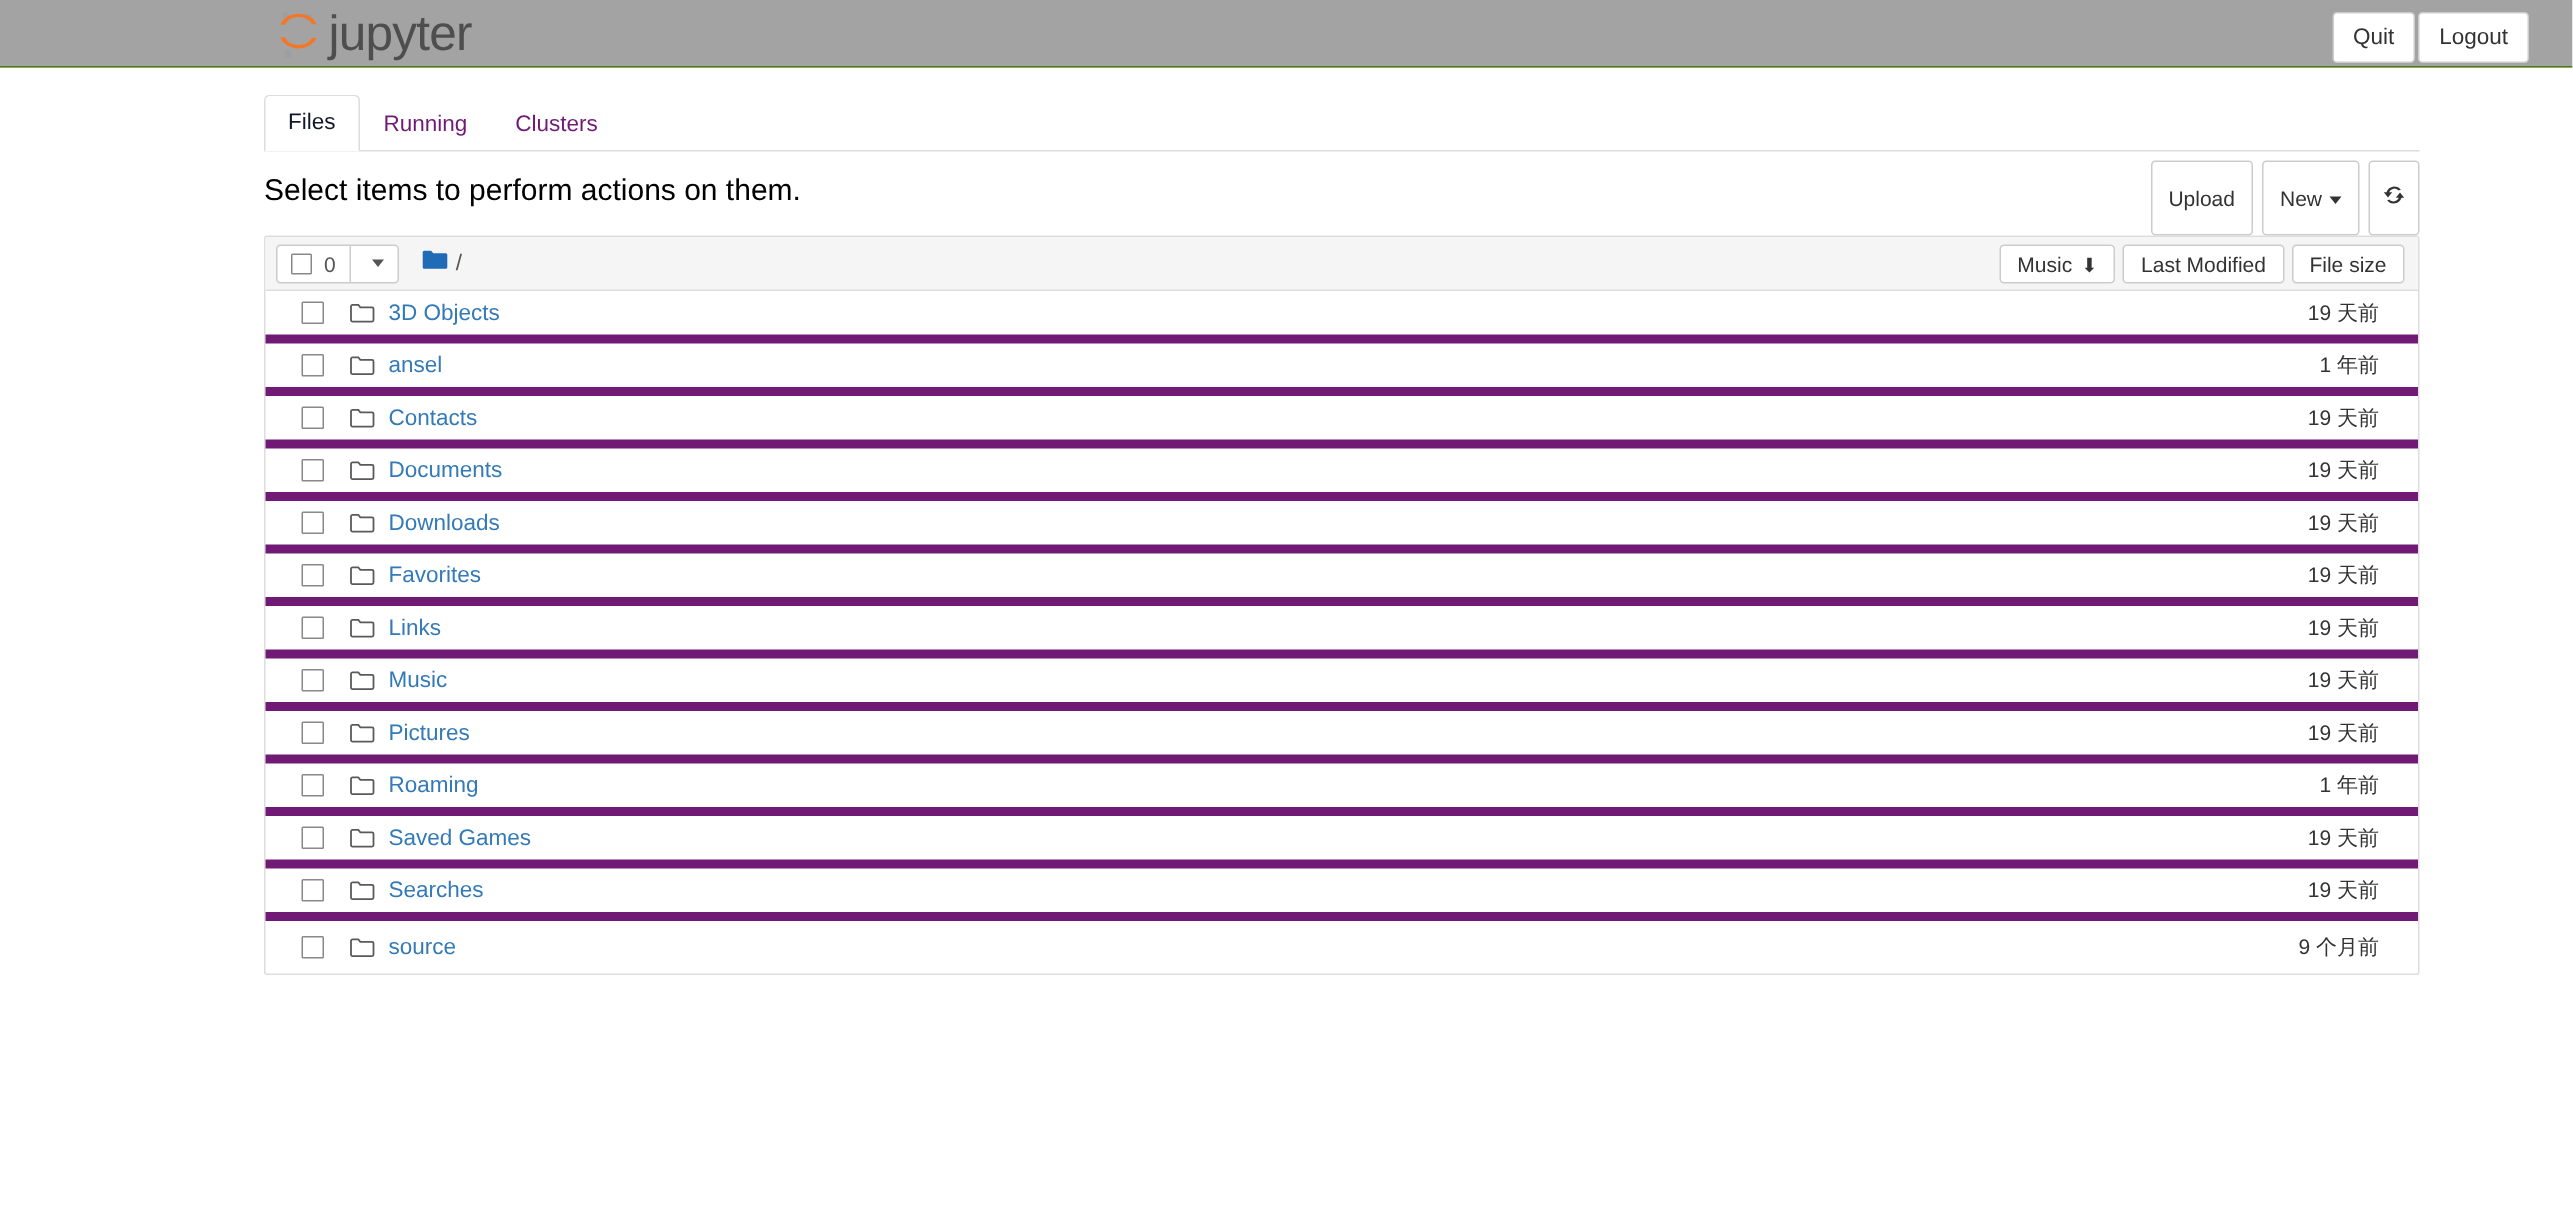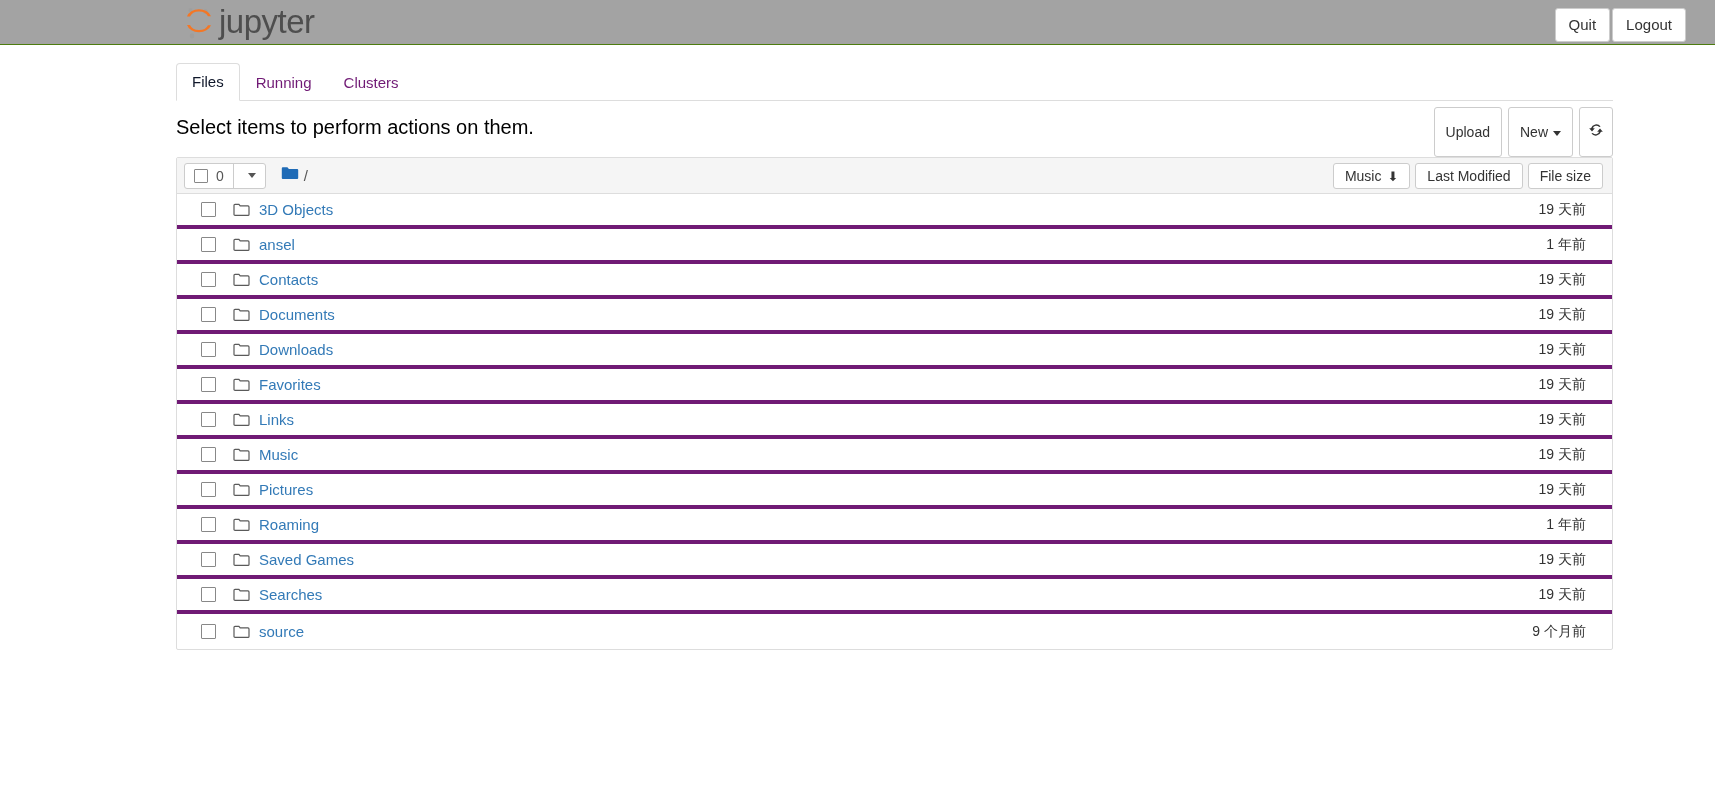--- a/index.html
+++ b/index.html
@@ -200,21 +200,21 @@
     align-items: center;
     gap: 6px;
     white-space: nowrap;
   }
   .arrow-dn { font-size: 13px; line-height: 1; }
 
   .file-row {
     display: flex;
     align-items: center;
     height: 35px;
-    border-bottom: 4px solid #701a75;
+    border-bottom: 6px solid #701a75;
     padding-left: 24px;
     padding-right: 26px;
     position: relative;
   }
   .file-row:last-child { border-bottom: none; text-align: center; }
   .row-cb {
     width: 15px; height: 15px;
     border: 1px solid #888;
     background: #fff;
     border-radius: 1px;

